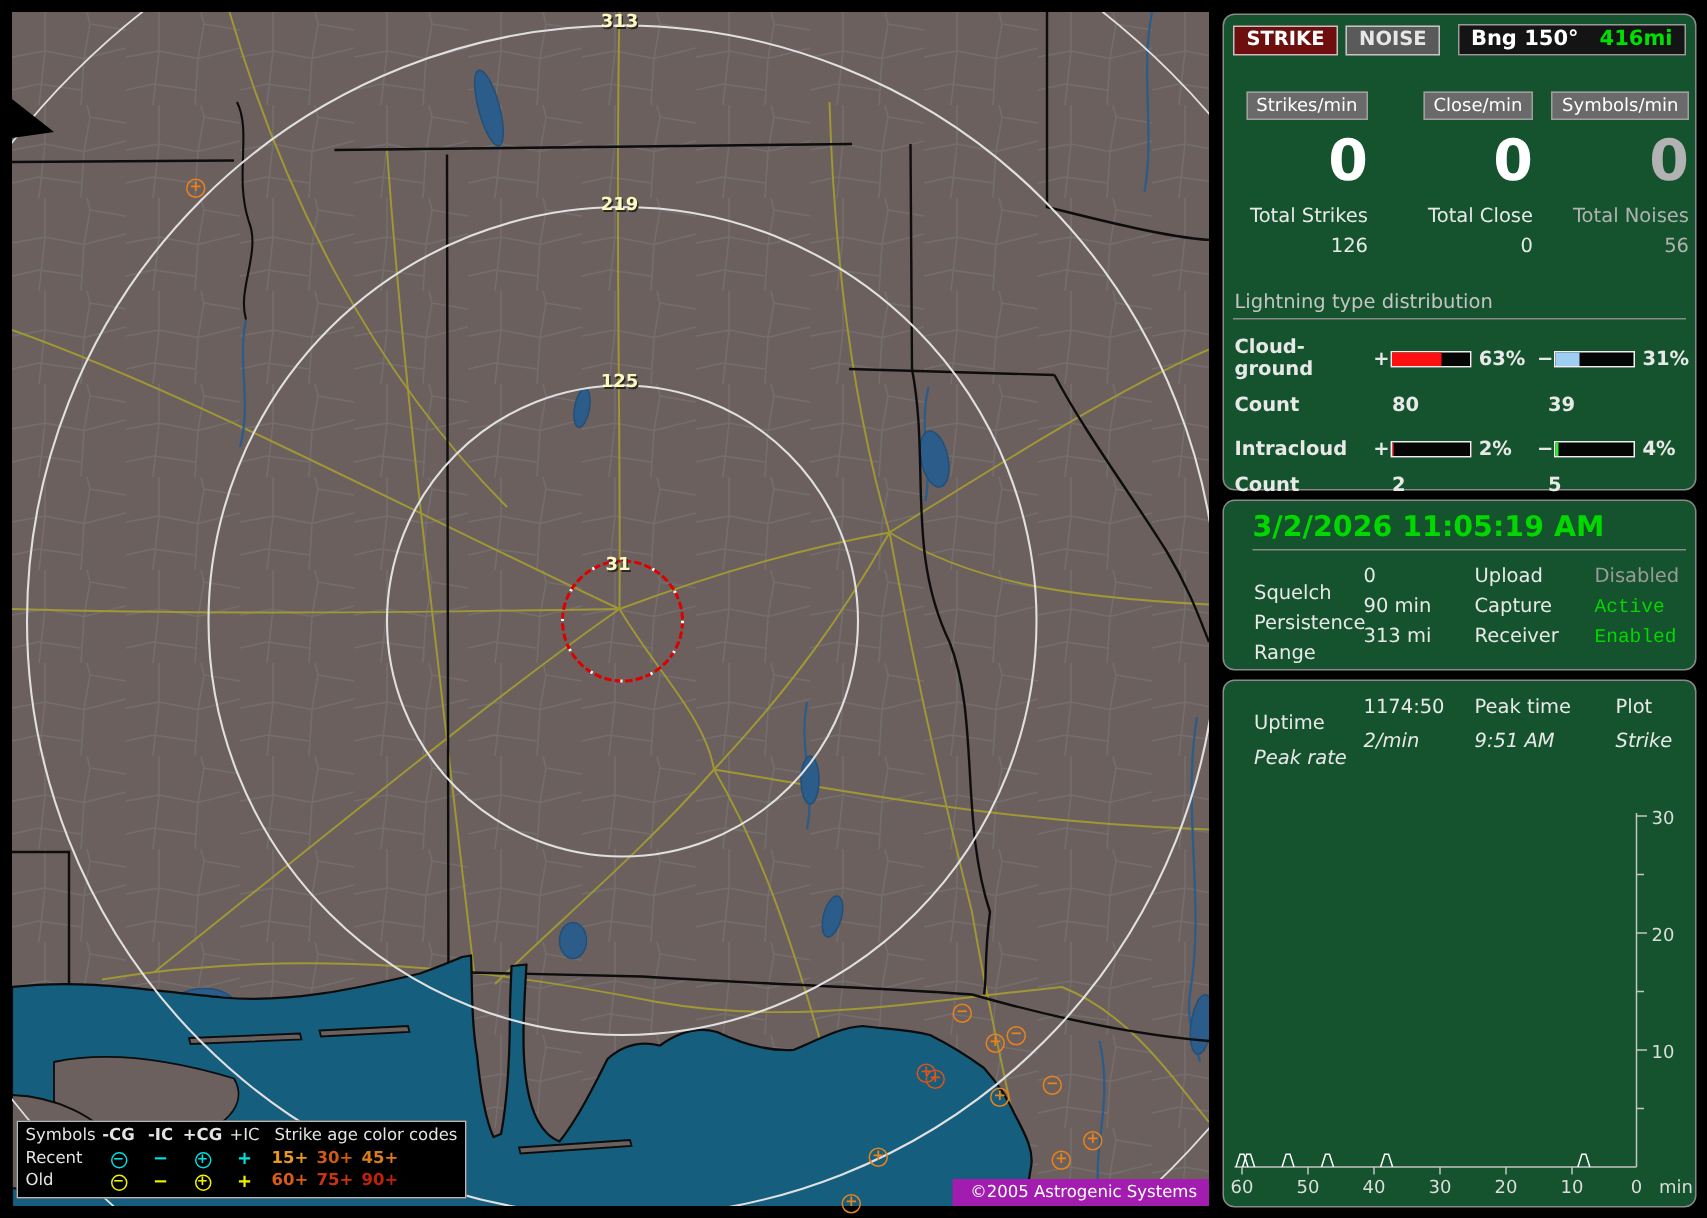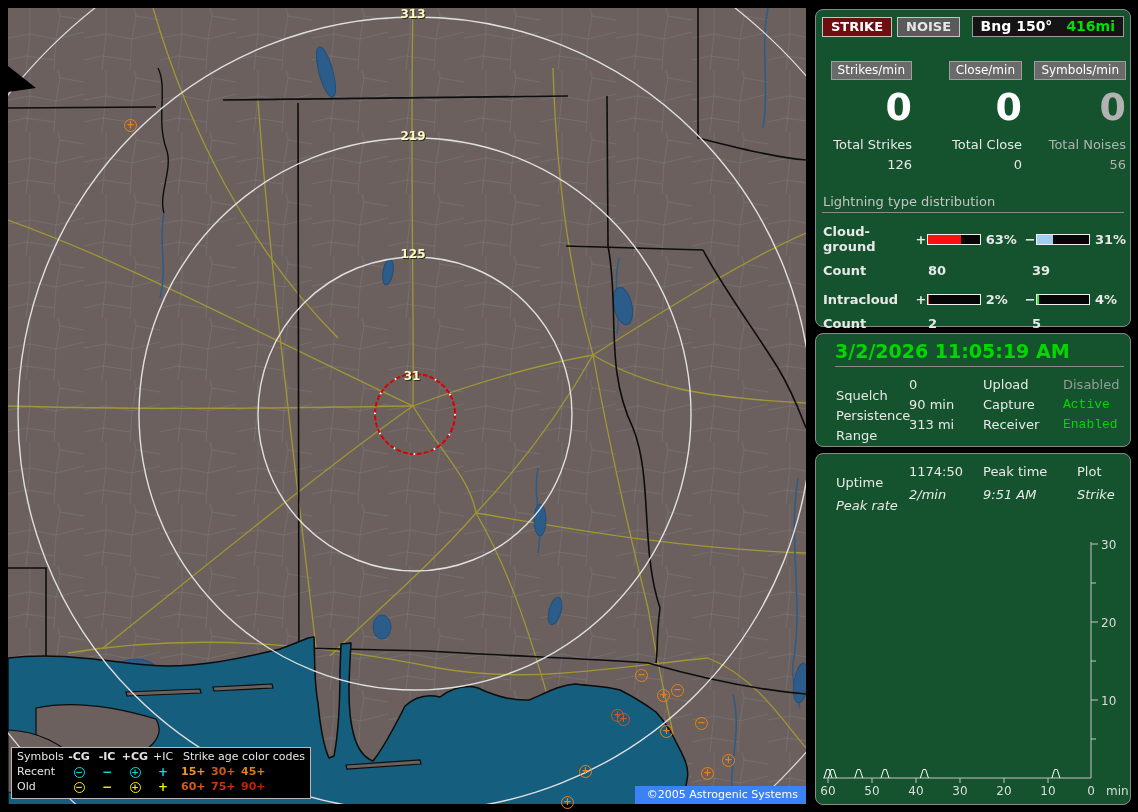--- a/index.html
+++ b/index.html
@@ -18,21 +18,21 @@
             border:1px solid #b9b9b9; padding:2px 5px 3px 5px; font-size:11px; color:#e4e4e4; }
   .legend .row { display:flex; height:15px; }
   .legend .c0 { width:48px; } .legend .cs { width:28px; text-align:center; }
   .legend .ca { width:30px; text-align:left; padding-left:4px; font-weight:bold; }
   .legend .agehdr { padding-left:6px; }
   .lsym { display:inline-block; width:11px; height:11px; border:1px solid; border-radius:50%;
           font-size:9px; line-height:8px; font-weight:bold; }
   .recent { color:#00e0e0; border-color:#00e0e0; }
   .old    { color:#f0f000; border-color:#f0f000; }
   .baresym { font-weight:bold; font-size:12px; }
-  .copyright { position:absolute; right:0; bottom:0; z-index:6; background:#3b82f6; color:#fff;
+  .copyright { position:absolute; right:0; bottom:0; z-index:6; background:#a21caf; color:#fff;
                font-size:11px; padding:2px 8px 3px 12px; }
   
   .box { position:absolute; left:815px; width:316px; background:#14532d;
          border:1px solid #8a8a8a; border-radius:8px; }
   #box1 { top:9px;   height:318px; }
   #box2 { top:333px; height:114px; }
   #box3 { top:453px; height:352px; }
   .toprow { display:flex; align-items:center; padding:6px 6px 0 6px; }
   .btn { display:inline-block; border:1px solid #c4c4c4; font-weight:bold; font-size:13px;
          padding:1px 8px 2px 8px; }

